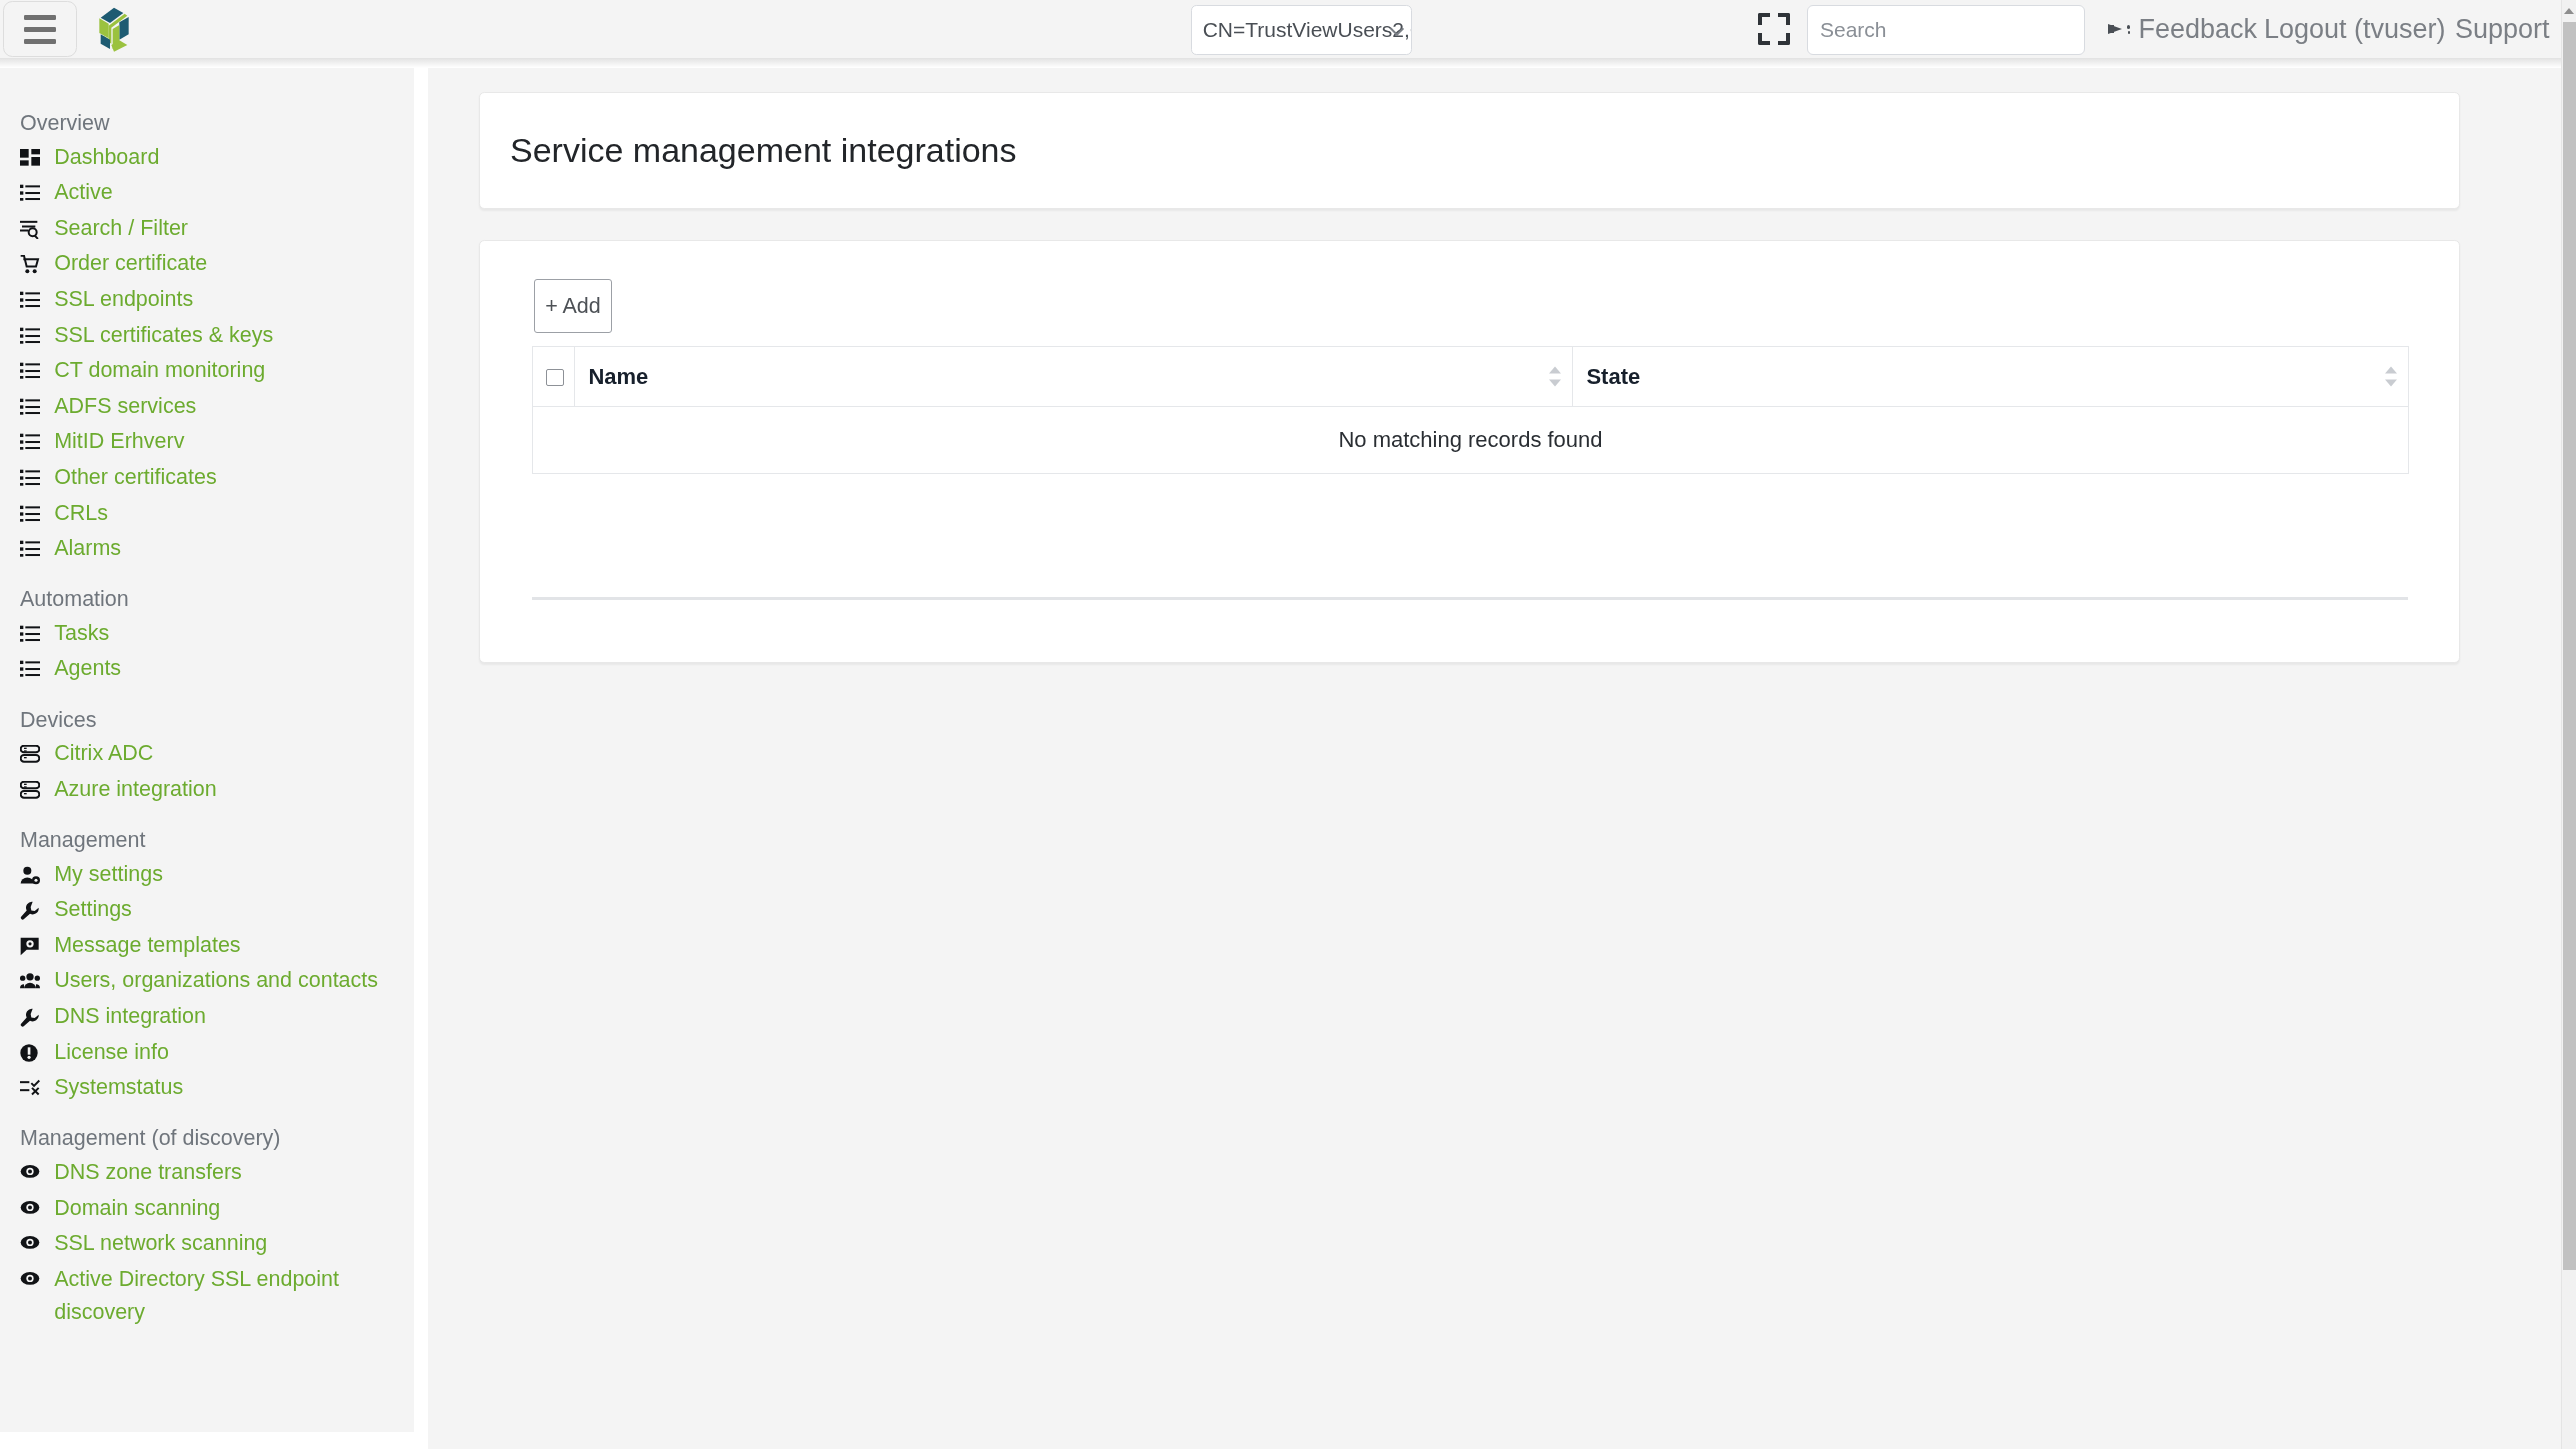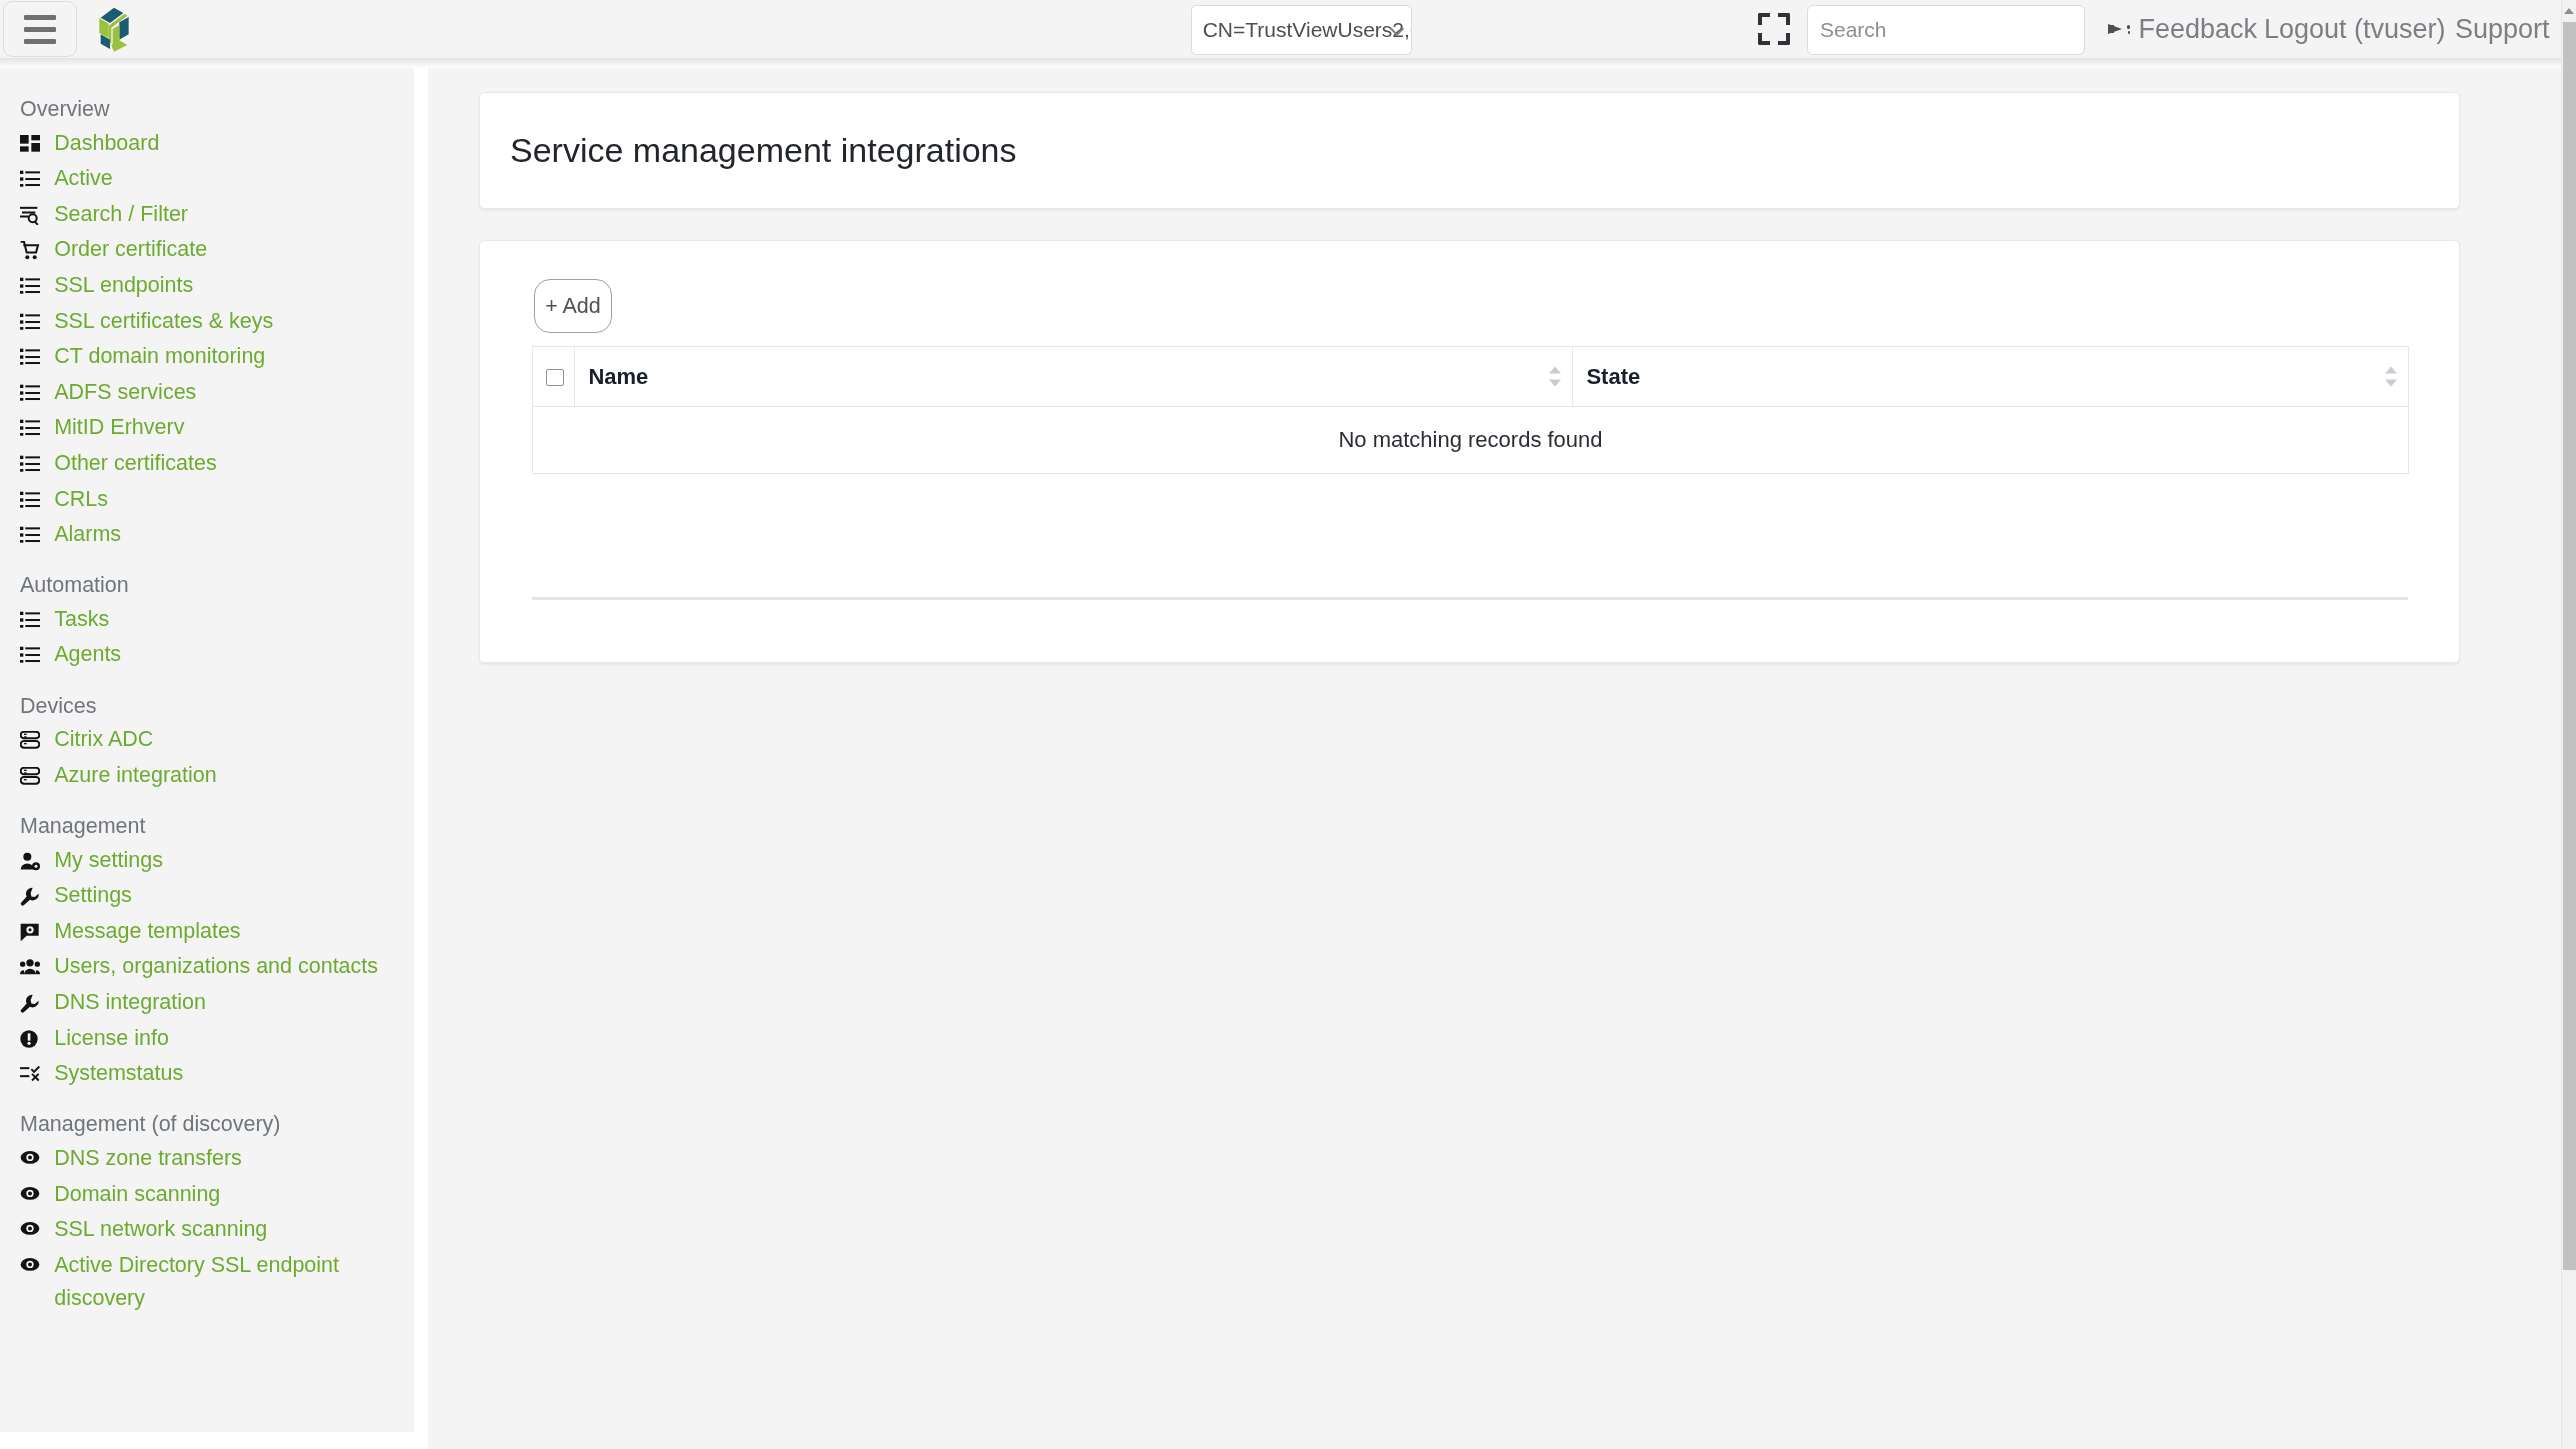--- a/index.html
+++ b/index.html
@@ -138,21 +138,21 @@
     width: 414px; height: 1364px;
     background: #f4f4f4;
     padding-top: 25.5px;
     overflow: hidden;
   }
   .sb-section {
     font-size: 21.5px; color: #6f757c;
     padding: 3.4px 0 3.4px 20px;
     margin-top: 17.4px;
   }
-  .sb-section:first-child { margin-top: 0; }
+  .sb-section:first-child { margin-top: 14px; }
   .sb-item {
     display: flex; align-items: flex-start;
     padding: 1.3px 0 1.3px 20px;
     font-size: 21.5px;
     color: #6cab2f;
     cursor: pointer;
     line-height: 33px;
   }
   .sb-item .lbl { white-space: normal; }
   .sb-ico {
@@ -195,21 +195,21 @@
   #table-card {
     position: absolute; left: 51px; top: 172px;
     width: 1981px; height: 423px;
     padding: 0;
   }
   #add-btn {
     position: absolute; left: 54px; top: 38px;
     width: 78px; height: 54px;
     background: #ffffff;
     border: 0.7px solid #9ca0a6;
-    border-radius: 16px;
+    border-radius: 3px;
     font-family: "Liberation Sans", sans-serif;
     font-size: 21.5px; color: #4d5156;
     cursor: pointer;
   }
 
   table.dt {
     position: absolute; left: 52px; top: 105px;
     width: 1876px;
     border-collapse: collapse;
     table-layout: fixed;

